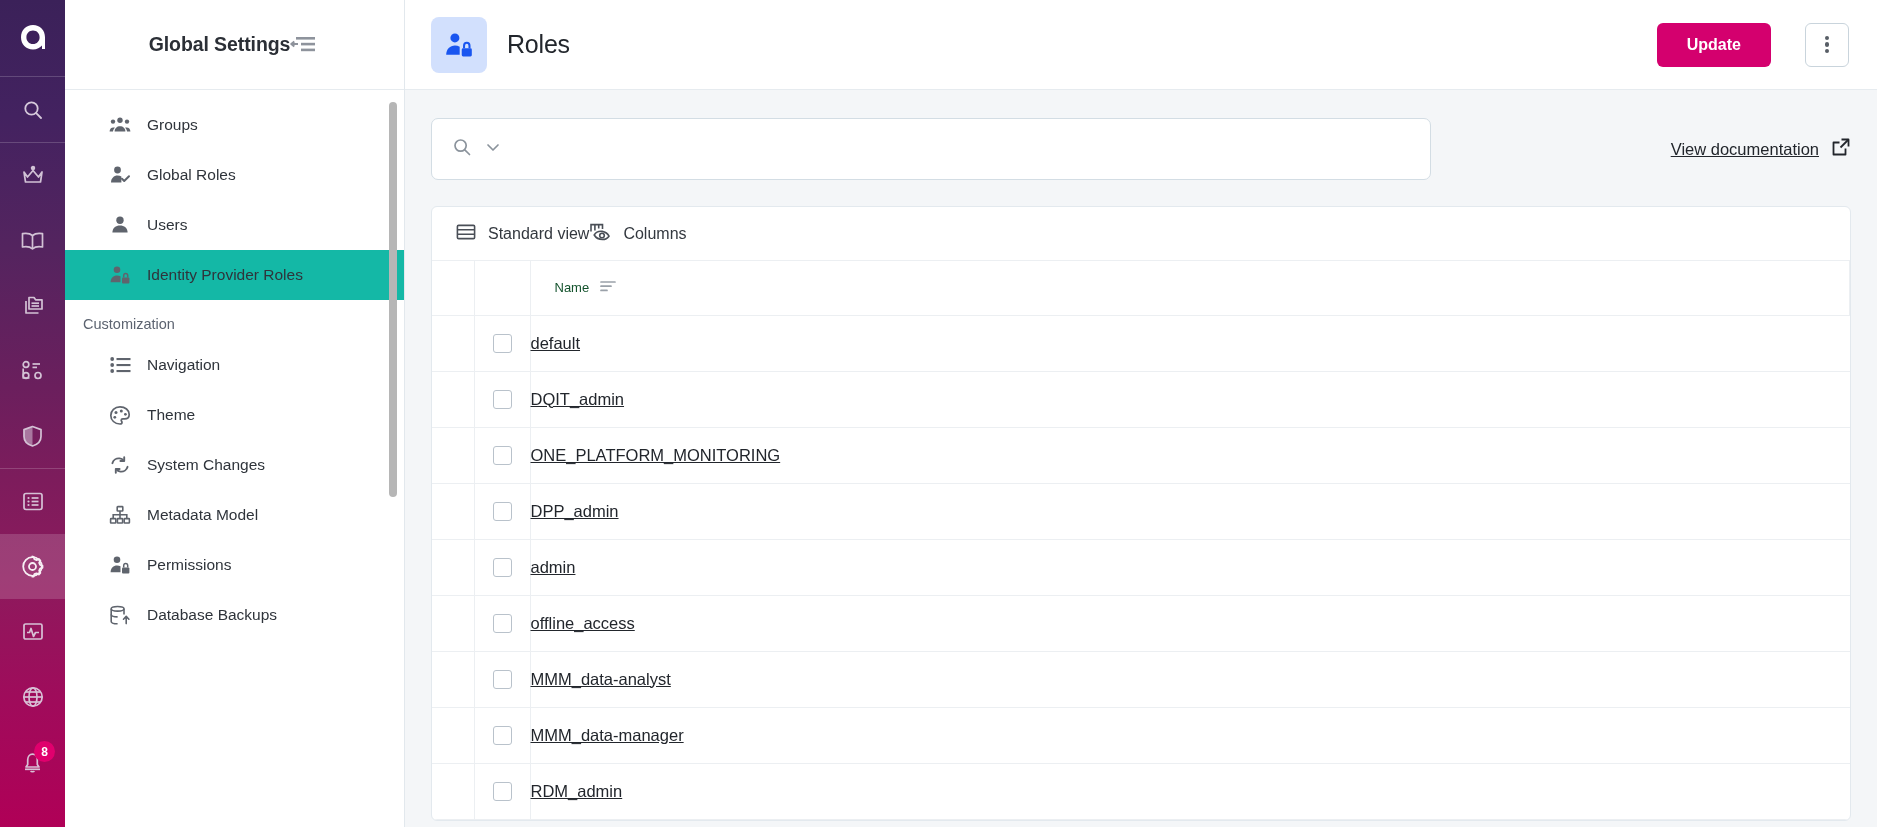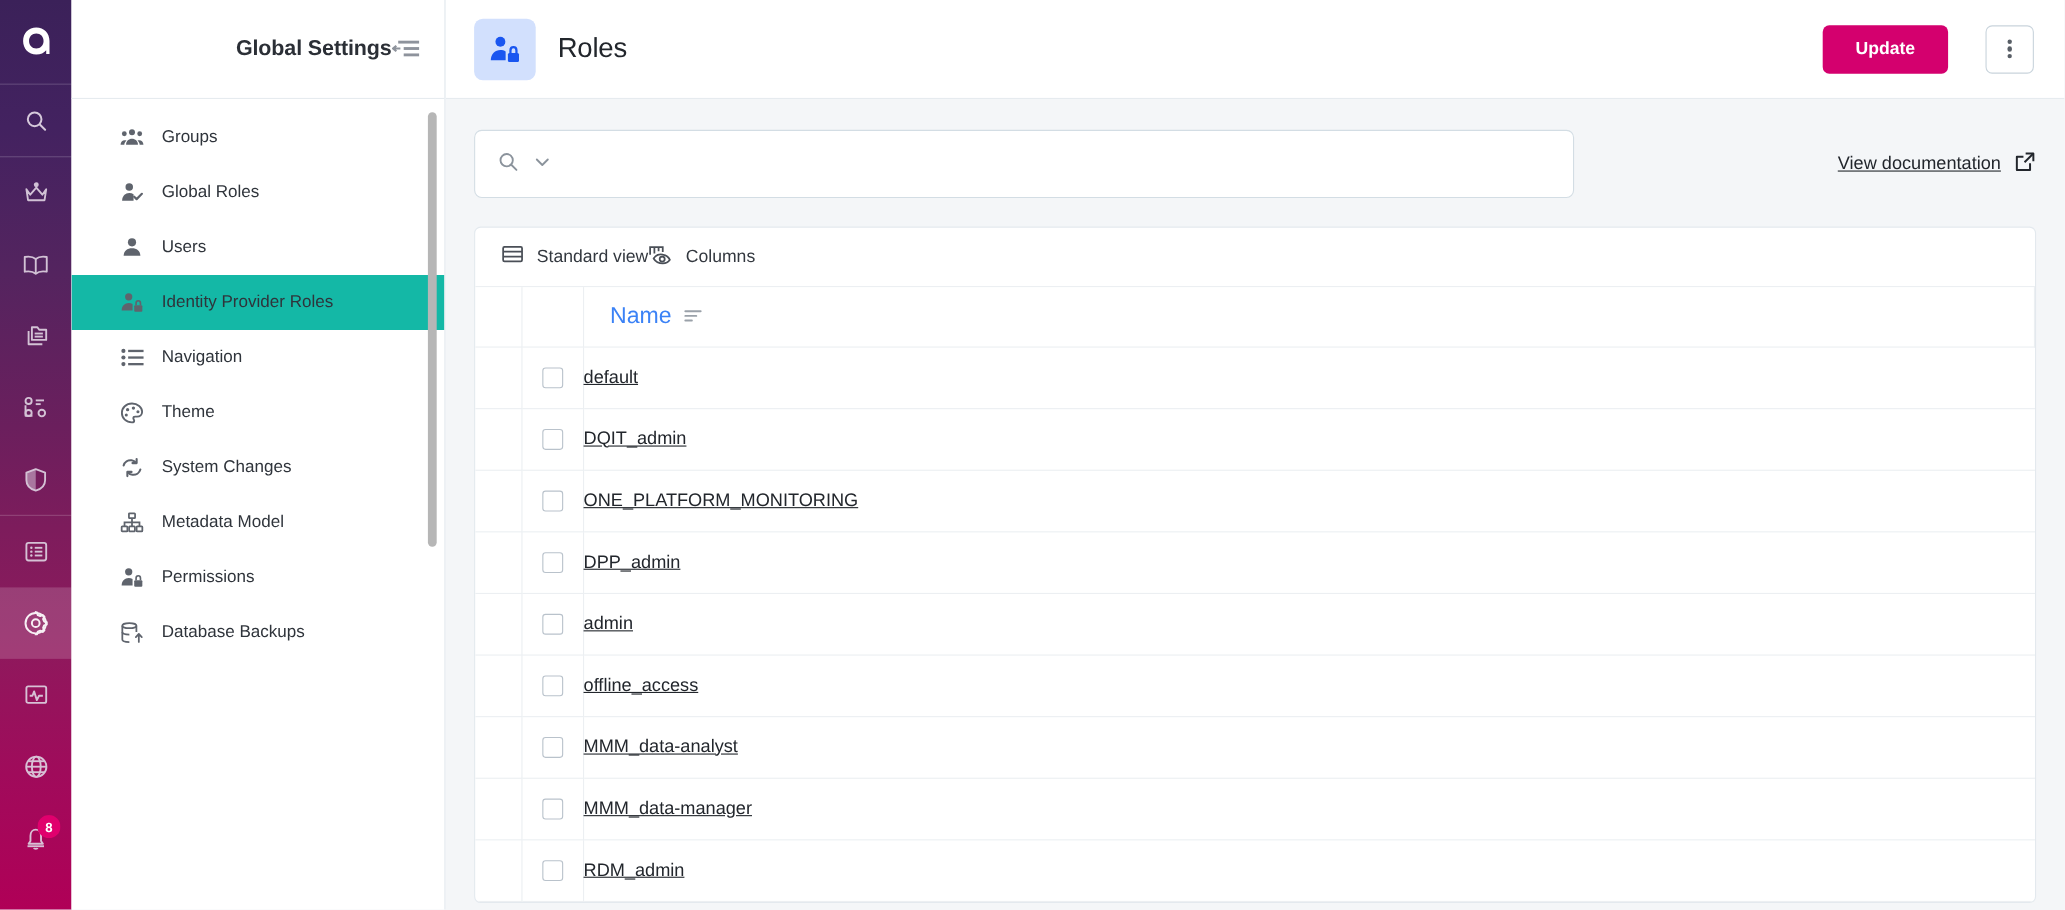--- a/index.html
+++ b/index.html
@@ -42,21 +42,21 @@
 
   
   .sidebar {
     width: 340px; flex: 0 0 340px; height: 827px;
     background: #ffffff; position: relative;
     display: flex; flex-direction: column;
     border-right: 1px solid #e2e8ed;
   }
   .sidebar-head {
     height: 90px; flex: 0 0 90px;
-    display: flex; align-items: center; justify-content: flex-end;
+    display: flex; align-items: center; justify-content: center;
     padding: 0 22px 0 18px;
     border-bottom: 1px solid #e6ebef;
   }
   .sidebar-title {
     font-size: 19.5px; color: #2b2f36; font-weight: bold;
     letter-spacing: -0.1px;
   }
   .collapse-btn { cursor: pointer; display: flex; align-items: center; }
   .sidebar-body {
     flex: 1; overflow: hidden; position: relative; padding-top: 10px;
@@ -159,21 +159,21 @@
   }
   .tbl { width: 100%; border-collapse: collapse; table-layout: fixed; }
   .tbl th, .tbl td {
     border-bottom: 1px solid #eceff2;
     border-right: 1px solid #eceff2;
     text-align: left;
   }
   .col-a { width: 42px; }
   .col-b { width: 56px; }
   .tbl thead th {
-    height: 54px; font-weight: normal; font-size: 21px; color: #3b82f6;
+    height: 54px; font-weight: normal; font-size: 13px; color: #14532d;
     padding-left: 24px; vertical-align: middle;
   }
   .tbl thead th.col-a, .tbl thead th.col-b { padding-left: 0; }
   .name-head { display: flex; align-items: center; gap: 10px; }
   .tbl tbody td { height: 56px; vertical-align: middle; }
   .chk {
     width: 19px; height: 19px; border: 1px solid #b9c2cb;
     border-radius: 3px; background: #fff; margin: 0 auto; cursor: pointer;
   }
   .row-link {
@@ -343,20 +343,21 @@
           <svg width="22" height="20" viewBox="0 0 22 20" fill="#5f646d">
             <circle cx="8" cy="4.8" r="3.3"></circle>
             <path d="M1.6 17.2 C1.6 13 4.5 10.4 8 10.4 C9.3 10.4 10.5 10.7 11.5 11.3 L11.5 17.2 Z"></path>
             <rect x="13" y="12.4" width="7.4" height="6" rx="1"></rect>
             <path d="M14.7 12.4 L14.7 10.6 C14.7 9.3 15.6 8.4 16.7 8.4 C17.8 8.4 18.7 9.3 18.7 10.6 L18.7 12.4" fill="none" stroke="#5f646d" stroke-width="1.5"></path>
           </svg>
         </span>
         <span>Identity Provider Roles</span>
       </div>
 
+      <div class="nav-group-label">Customization</div>
 
       <div class="nav-item">
         <span class="nav-icon">
           <svg width="21" height="18" viewBox="0 0 21 18" fill="#5f646d">
             <circle cx="2.2" cy="3" r="1.9"></circle>
               <circle cx="2.2" cy="9" r="1.9"></circle>
               <circle cx="2.2" cy="15" r="1.9"></circle>
             <rect x="6.5" y="2" width="14" height="2.1"></rect>
               <rect x="6.5" y="8" width="14" height="2.1"></rect>
             <rect x="6.5" y="14" width="14" height="2.1"></rect>

